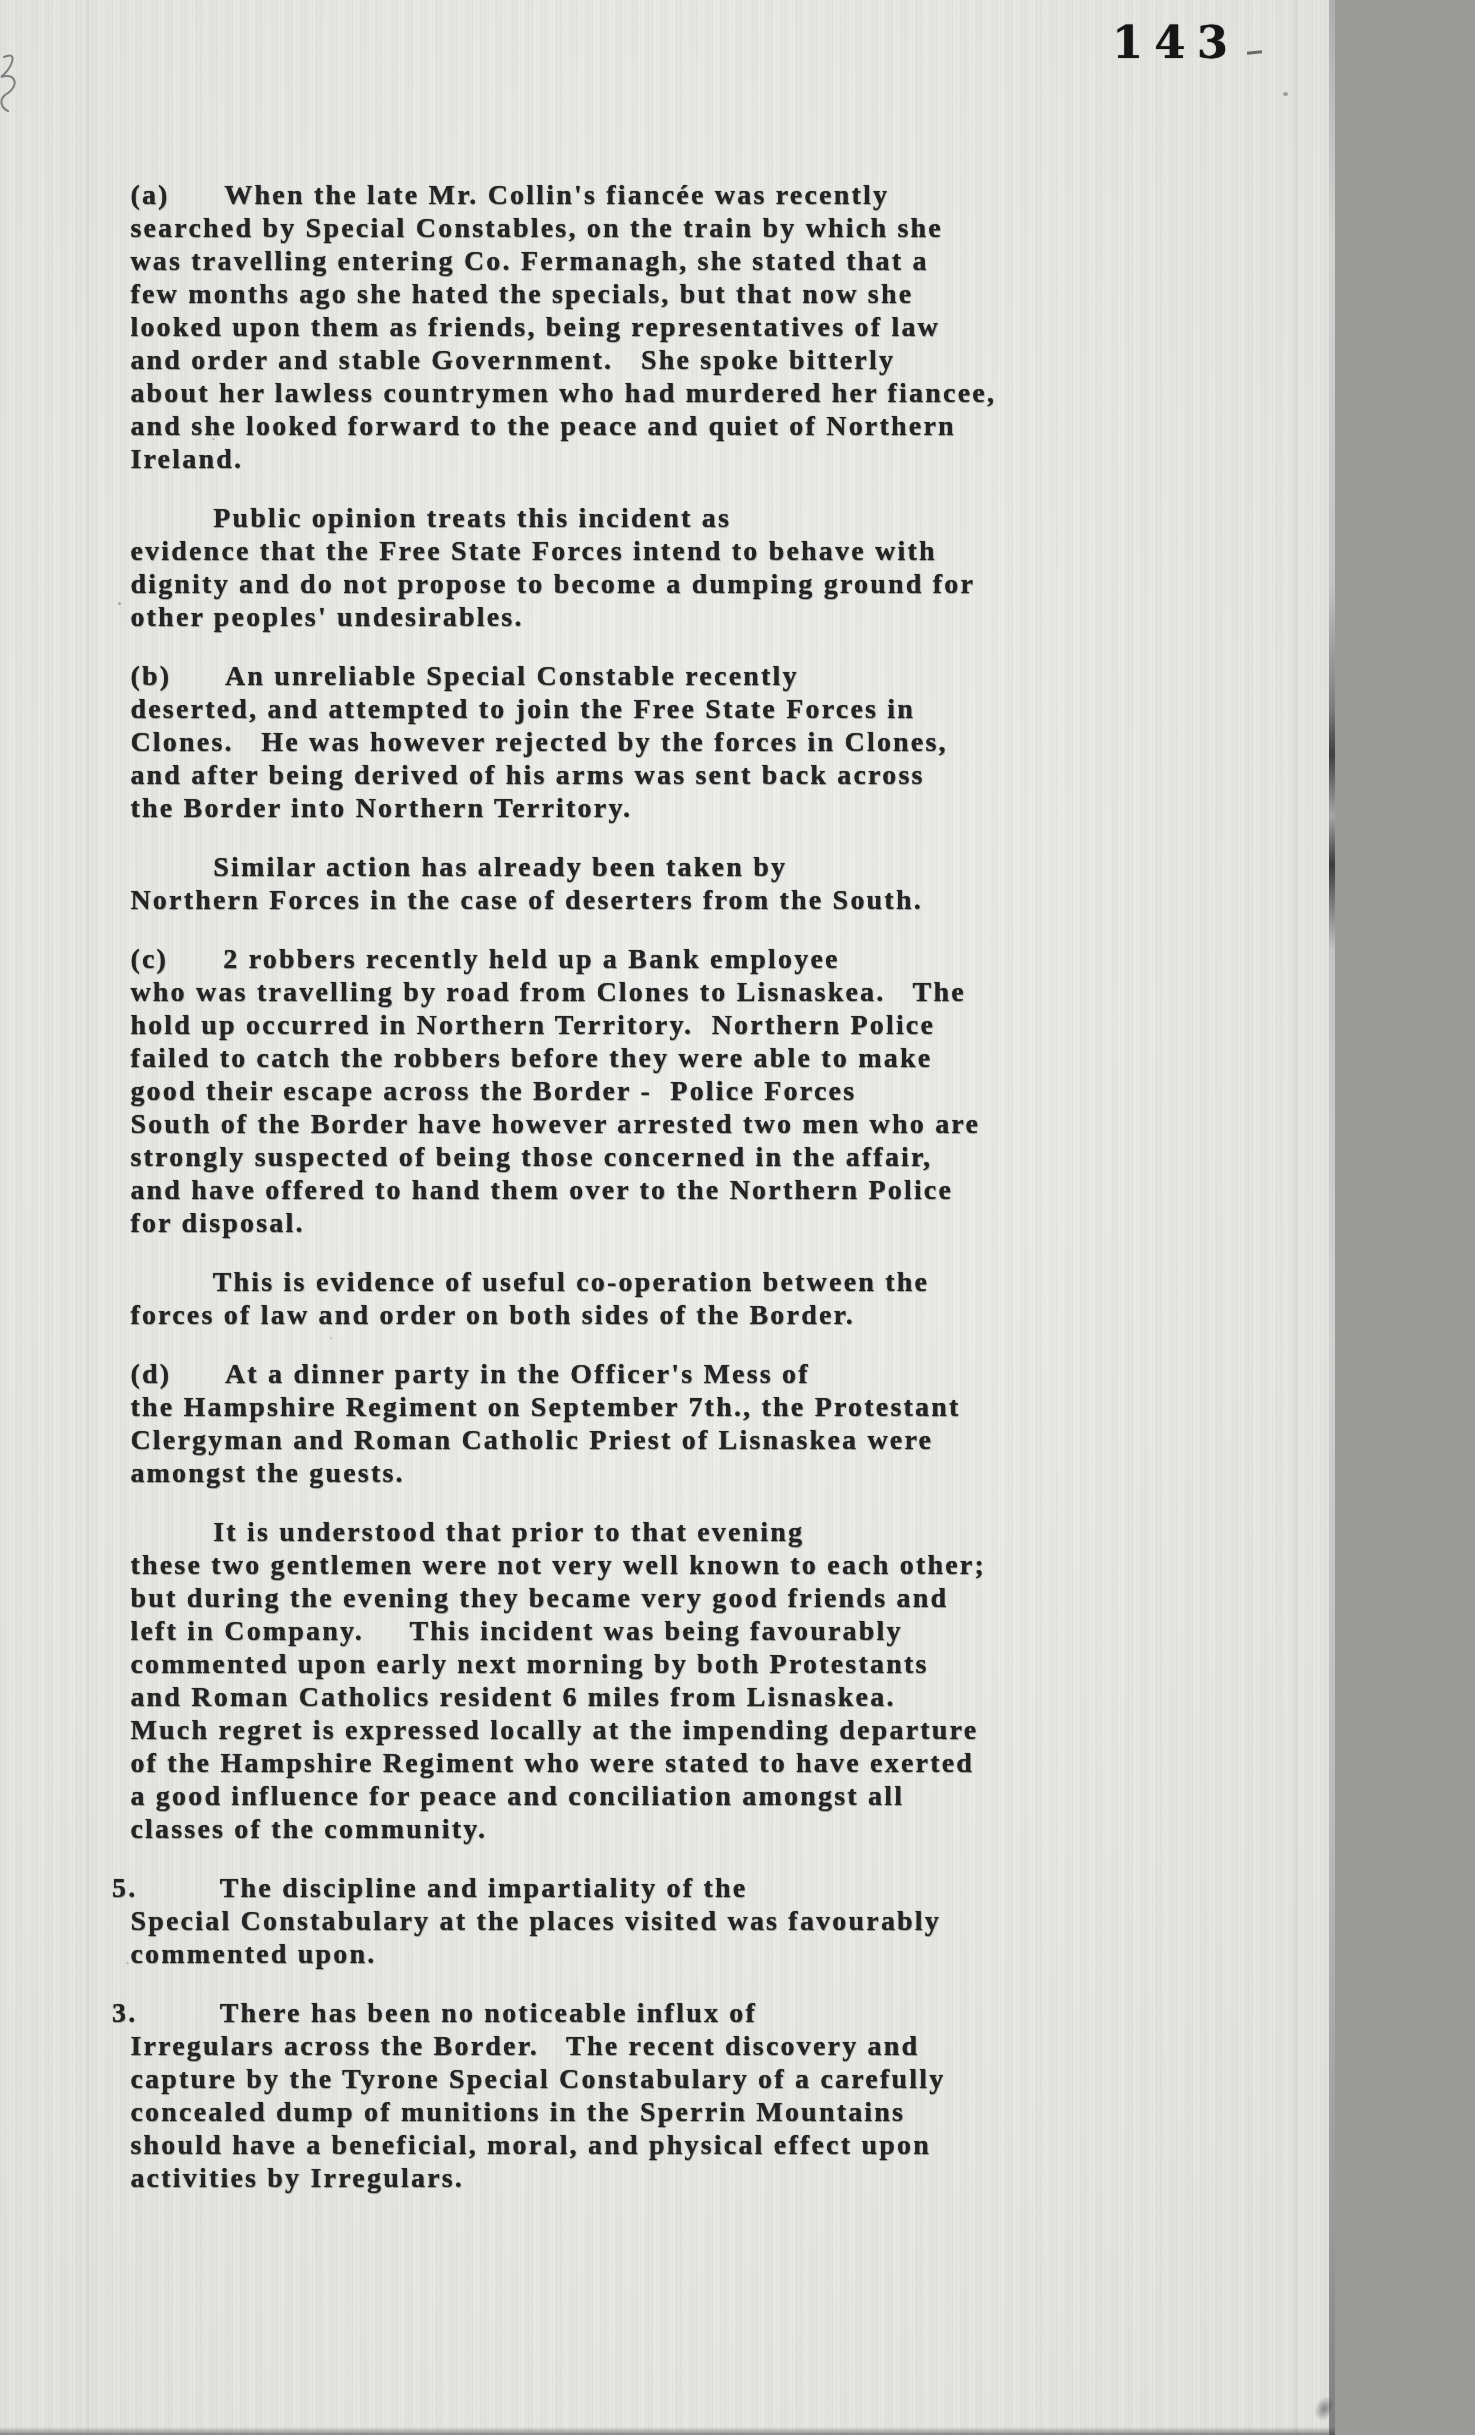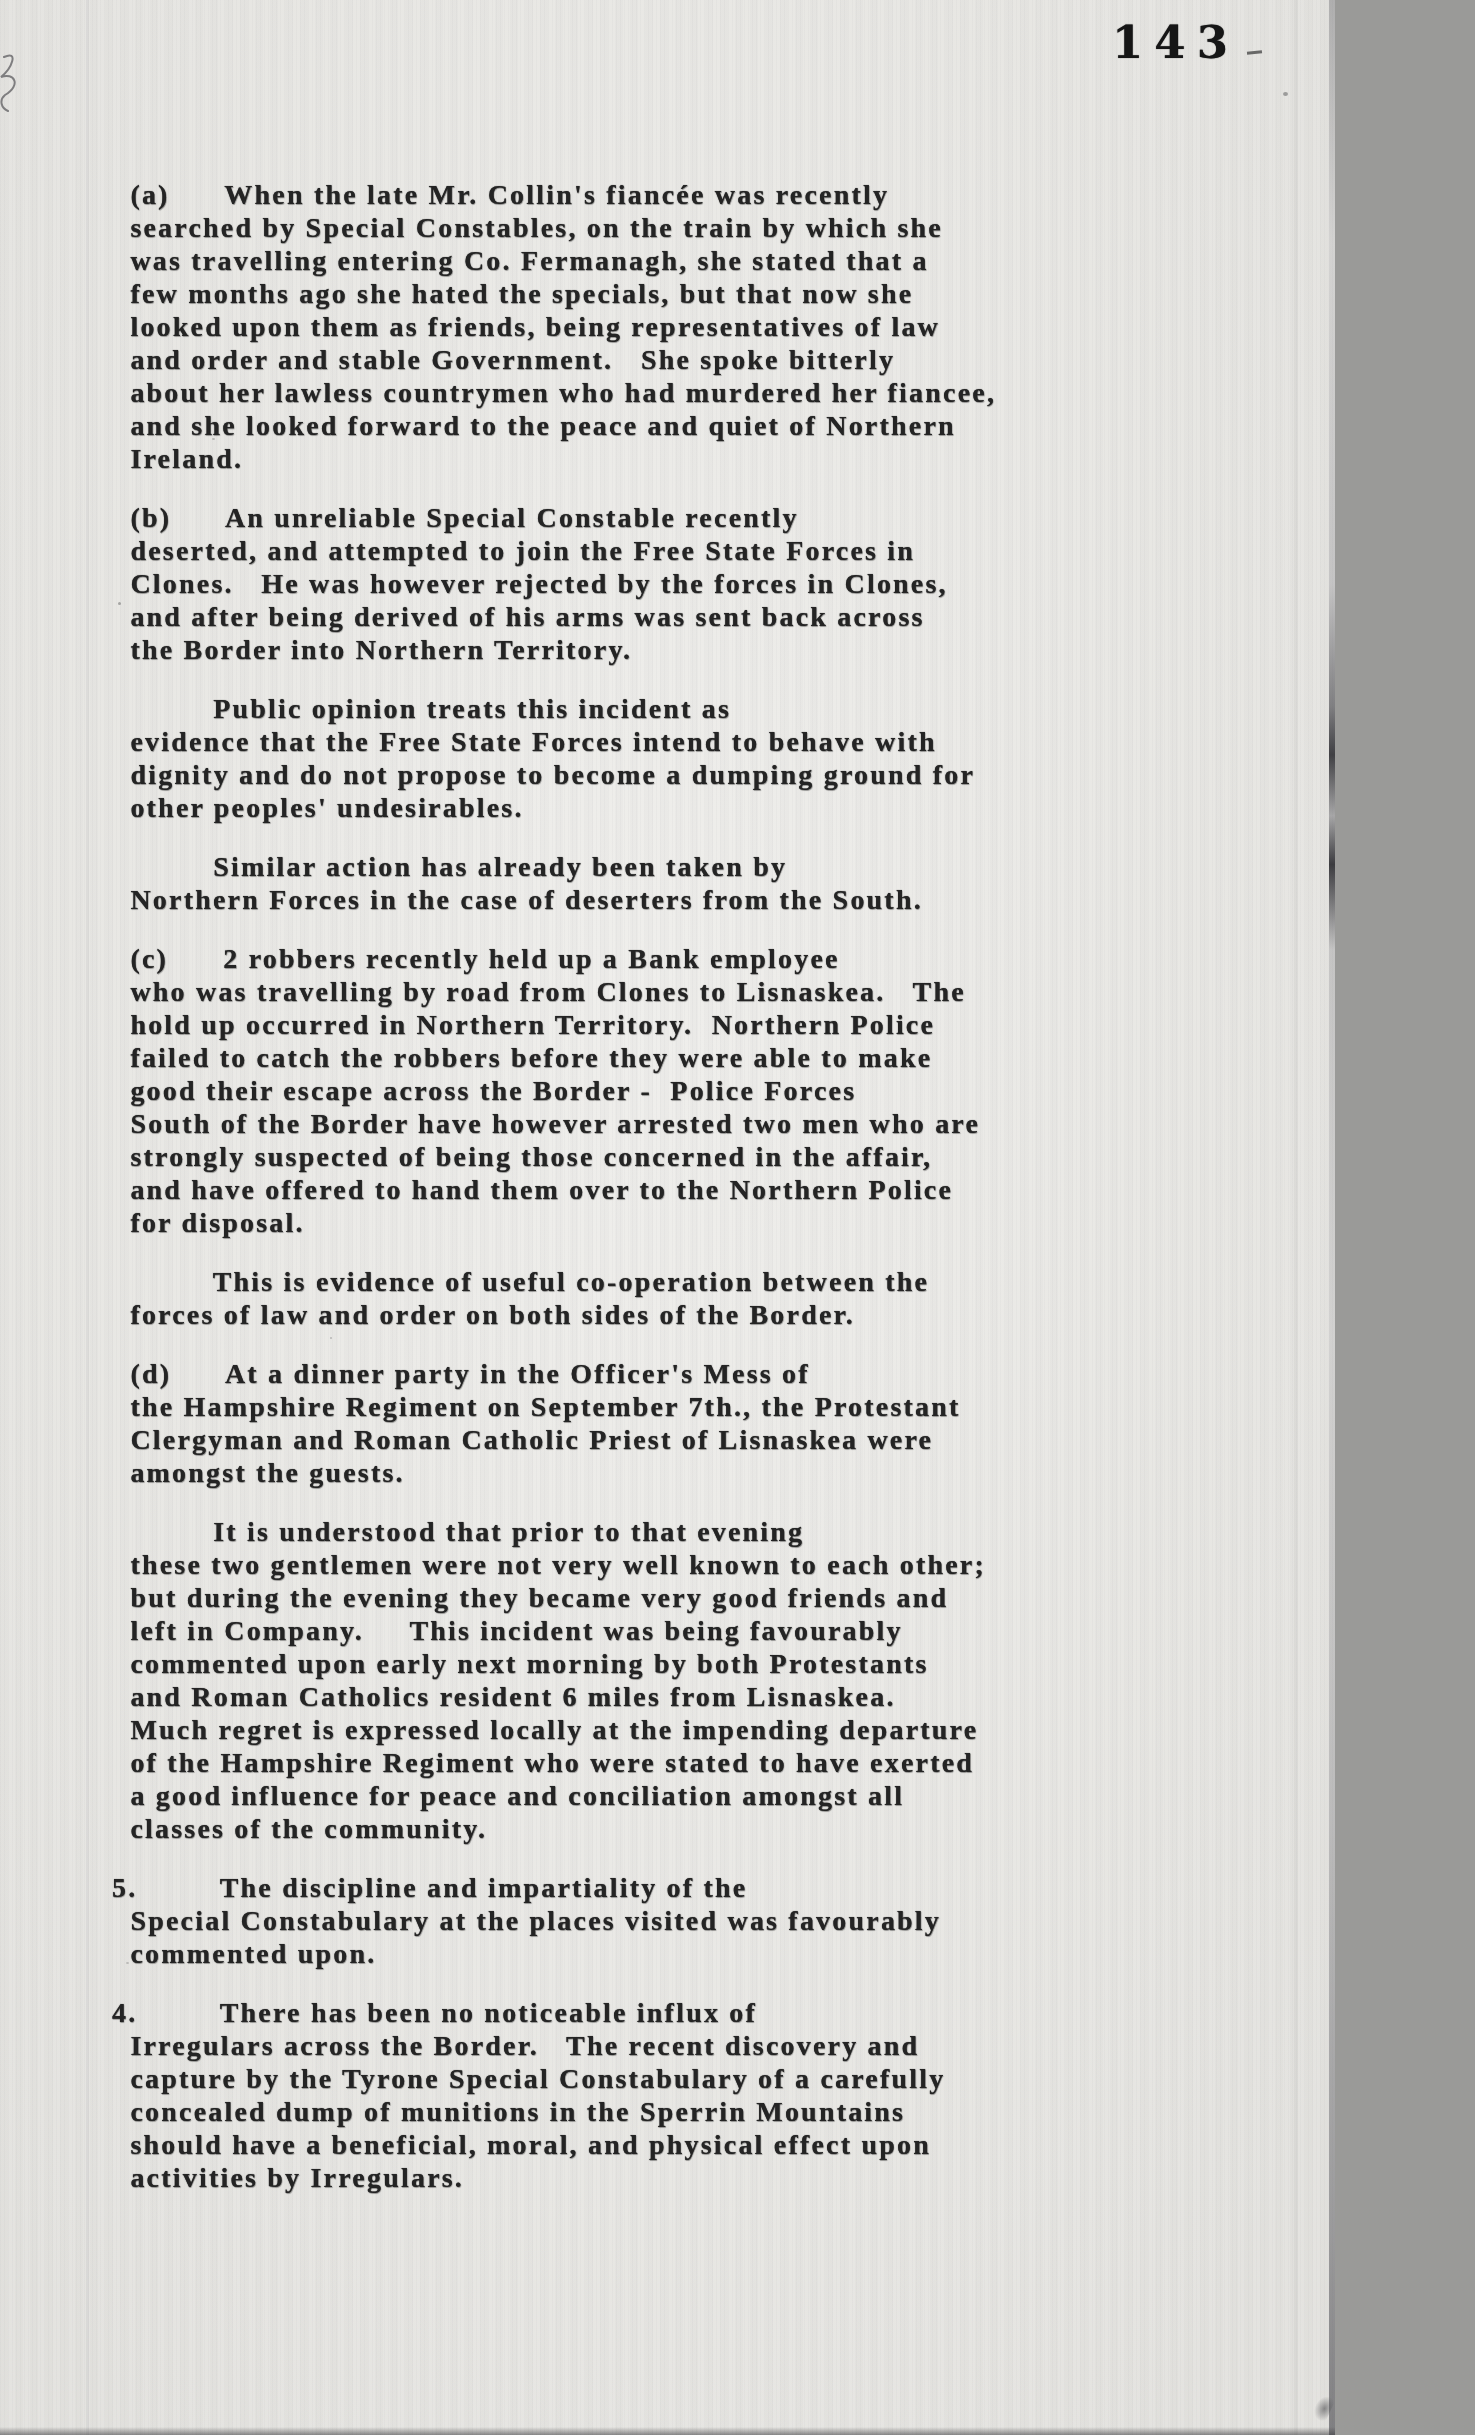--- a/index.html
+++ b/index.html
@@ -151,29 +151,29 @@
   <div class="doc">
     <pre>  (a)      When the late Mr. Collin's fiancée was recently
   searched by Special Constables, on the train by which she
   was travelling entering Co. Fermanagh, she stated that a
   few months ago she hated the specials, but that now she
   looked upon them as friends, being representatives of law
   and order and stable Government.   She spoke bitterly
   about her lawless countrymen who had murdered her fiancee,
   and she looked forward to the peace and quiet of Northern
   Ireland.</pre>
+    <pre>           Public opinion treats this incident as
+  evidence that the Free State Forces intend to behave with
+  dignity and do not propose to become a dumping ground for
+  other peoples' undesirables.</pre>
     <pre>  (b)      An unreliable Special Constable recently
   deserted, and attempted to join the Free State Forces in
   Clones.   He was however rejected by the forces in Clones,
   and after being derived of his arms was sent back across
   the Border into Northern Territory.</pre>
-    <pre>           Public opinion treats this incident as
-  evidence that the Free State Forces intend to behave with
-  dignity and do not propose to become a dumping ground for
-  other peoples' undesirables.</pre>
     <pre>           Similar action has already been taken by
   Northern Forces in the case of deserters from the South.</pre>
     <pre>  (c)      2 robbers recently held up a Bank employee
   who was travelling by road from Clones to Lisnaskea.   The
   hold up occurred in Northern Territory.  Northern Police
   failed to catch the robbers before they were able to make
   good their escape across the Border -  Police Forces
   South of the Border have however arrested two men who are
   strongly suspected of being those concerned in the affair,
   and have offered to hand them over to the Northern Police
@@ -190,21 +190,21 @@
   left in Company.     This incident was being favourably
   commented upon early next morning by both Protestants
   and Roman Catholics resident 6 miles from Lisnaskea.
   Much regret is expressed locally at the impending departure
   of the Hampshire Regiment who were stated to have exerted
   a good influence for peace and conciliation amongst all
   classes of the community.</pre>
     <pre>5.         The discipline and impartiality of the
   Special Constabulary at the places visited was favourably
   commented upon.</pre>
-    <pre>4.         There has been no noticeable influx of
+    <pre>3.         There has been no noticeable influx of
   Irregulars across the Border.   The recent discovery and
   capture by the Tyrone Special Constabulary of a carefully
   concealed dump of munitions in the Sperrin Mountains
   should have a beneficial, moral, and physical effect upon
   activities by Irregulars.</pre>
 
   </div>
 
   <div class="streak-a"></div>
   <div class="streak-b"></div>

